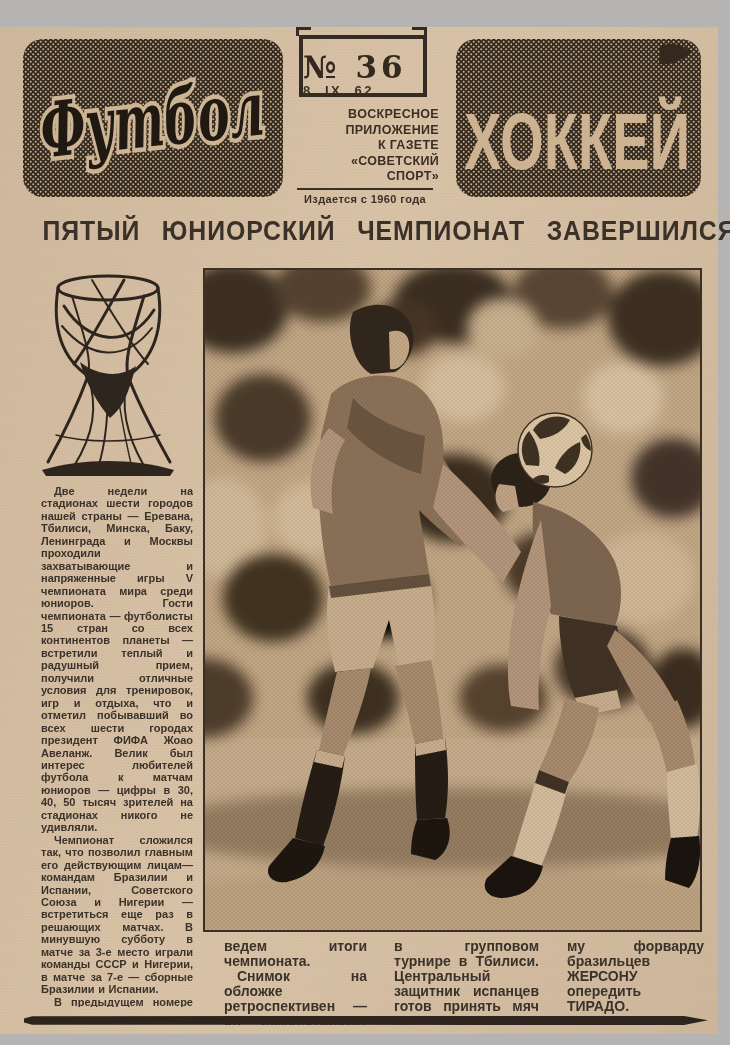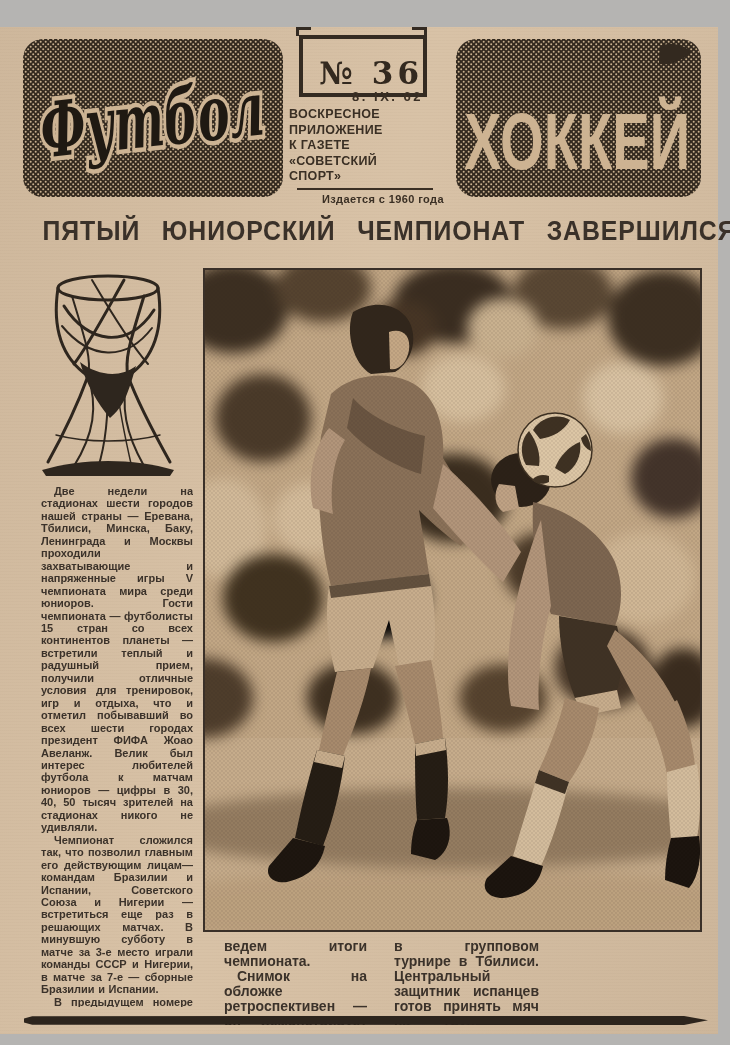--- a/index.html
+++ b/index.html
@@ -16,41 +16,41 @@
       repeating-linear-gradient(0deg, rgba(95,72,48,.025) 0 1px, rgba(0,0,0,0) 1px 3px),
       linear-gradient(105deg, rgba(60,40,20,.05), rgba(255,245,225,.06) 45%, rgba(60,40,20,.06)),
       #d6bfa3;
   }
   
   .logo-block { position:absolute; display:block; }
   .futbol { left:22px; top:11px; }
   .hockey { left:455px; top:11px; }
   .issue-box {
     position:absolute; left:299px; top:8px; width:128px; height:62px;
-    border:4px solid #342b22; text-align:right; padding-top:18px;
+    border:4px solid #342b22; text-align:left; padding-top:12px;
   }
   .issue-number {
     font-family:"DejaVu Serif", serif; font-weight:bold; font-size:31px;
     color:#33291f; letter-spacing:4px; line-height:32px;
   }
   .issue-date {
     font-size:13px; font-weight:bold; color:#3a2f24; letter-spacing:2.5px; line-height:15px;
   }
   .tick { position:absolute; width:15px; height:9px; top:0; }
   .tick-l { left:296px; border-top:3px solid #342b22; border-left:3px solid #342b22; }
   .tick-r { left:412px; border-top:3px solid #342b22; border-right:3px solid #342b22; }
   .subtitle {
     position:absolute; left:289px; top:80px; width:150px;
     font-size:12.5px; font-weight:bold; color:#3a2f24;
-    text-align:left; line-height:15.6px; white-space:pre-line; letter-spacing:.3px;
+    text-align:right; line-height:15.6px; white-space:pre-line; letter-spacing:.3px;
   }
   .subtitle-rule { position:absolute; left:297px; top:161px; width:136px; height:2px; background:#3a2f24; }
   .since {
     position:absolute; left:286px; top:166px; width:158px;
-    font-size:11px; font-weight:bold; color:#3a2f24; text-align:right; letter-spacing:.4px;
+    font-size:11px; font-weight:bold; color:#3a2f24; text-align:center; letter-spacing:.4px;
   }
   
   .headline {
     position:absolute; left:15px; top:189px; width:688px;
     text-align:center; font-size:27px; font-weight:bold; color:#3a3129;
     letter-spacing:1px; word-spacing:15px; white-space:nowrap;
     transform:scaleX(.92); transform-origin:center;
   }
   
   .trophy { position:absolute; left:26px; top:238px; }
@@ -234,16 +234,21 @@
     <rect x="1" y="1" width="497" height="662" fill="none" stroke="#3a3028" stroke-width="2"></rect>
   </svg>
 
   <div class="col cap col2">
     <p class="cont">ведем итоги чемпионата.</p>
     <p>Снимок на обложке ретроспективен — он демонстрирует момент из матча финалистов, сыгранного</p>
   </div>
   <div class="col cap col3">
     <p class="cont">в групповом турнире в Тбилиси. Центральный защитник испанцев готов принять мяч на грудь, но взгляните, каким образом удалось лучше-</p>
   </div>
+  <div class="col cap col4">
+    <p class="cont">му форварду бразильцев ЖЕРСОНУ опередить ТИРАДО.</p>
+    <p class="credit">Фото М. Датикашвили
+и А. Рухадзе (ТАСС).</p>
+  </div>
 
   <div class="bottom-rule"></div>
 
 </div>
 
 </body></html>

